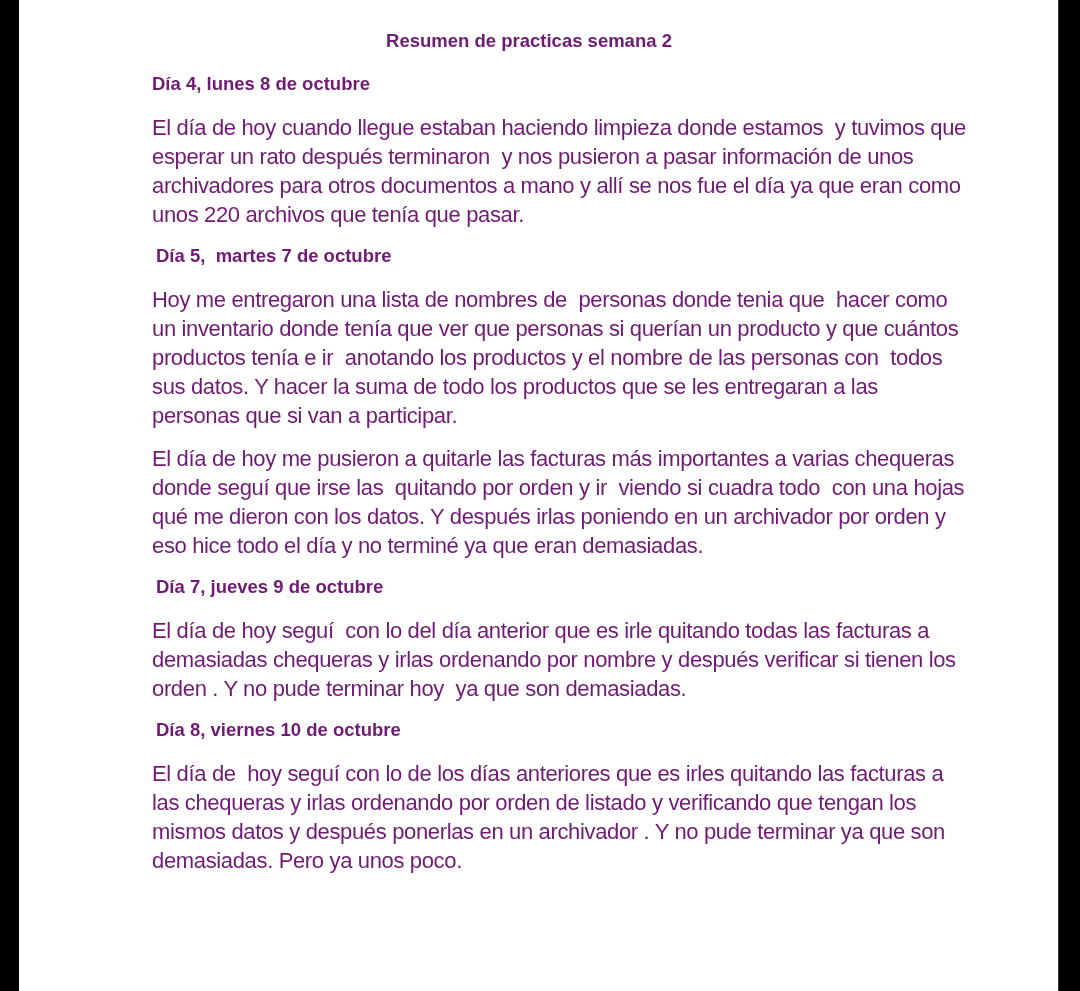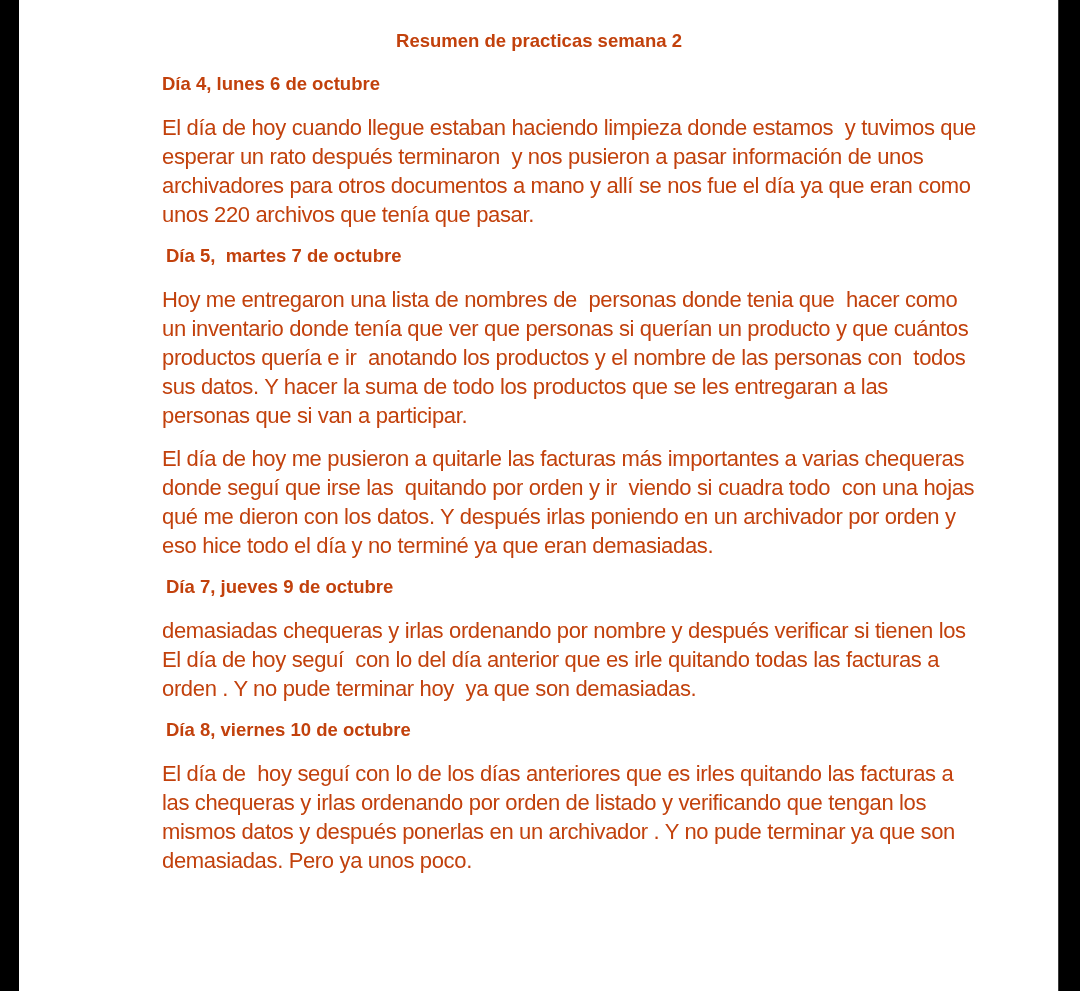--- a/index.html
+++ b/index.html
@@ -18,25 +18,25 @@
       left: 19px;
       top: 0;
       width: 1040px;
       height: 991px;
       background: #fff;
       border-right: 1px solid #3a3a3a;
       box-sizing: border-box;
     }
     .content {
       position: absolute;
-      left: 143px;
+      left: 133px;
       top: 28px;
       width: 770px;
       font-family: "Liberation Sans", sans-serif;
-      color: #c2410c;
+      color: #701a75;
     }
     .doc-title {
       text-align: center;
       font-weight: bold;
       font-size: 18.5px;
       line-height: 26px;
       margin: 0 0 17px 0;
       padding-right: 16px;
     }
     .day-heading {
@@ -61,54 +61,54 @@
     }
   </style>
 </head>
 <body>
 
 <div class="page">
   <div class="content">
     <h1 class="doc-title">Resumen de practicas semana 2</h1>
 
     <section>
-      <h2 class="day-heading">Día 4, lunes 6 de octubre</h2>
+      <h2 class="day-heading">Día 4, lunes 8 de octubre</h2>
       <p class="day-body">
         <span class="line">El día de hoy cuando llegue estaban haciendo limpieza donde estamos  y tuvimos que</span>
         <span class="line">esperar un rato después terminaron  y nos pusieron a pasar información de unos</span>
         <span class="line">archivadores para otros documentos a mano y allí se nos fue el día ya que eran como</span>
         <span class="line">unos 220 archivos que tenía que pasar.</span>
       </p>
     </section>
 
     <section>
       <h2 class="day-heading indented">Día 5,  martes 7 de octubre</h2>
       <p class="day-body">
         <span class="line">Hoy me entregaron una lista de nombres de  personas donde tenia que  hacer como</span>
         <span class="line">un inventario donde tenía que ver que personas si querían un producto y que cuántos</span>
-        <span class="line">productos quería e ir  anotando los productos y el nombre de las personas con  todos</span>
+        <span class="line">productos tenía e ir  anotando los productos y el nombre de las personas con  todos</span>
         <span class="line">sus datos. Y hacer la suma de todo los productos que se les entregaran a las</span>
         <span class="line">personas que si van a participar.</span>
       </p>
     </section>
 
     <section>
       <p class="day-body">
         <span class="line">El día de hoy me pusieron a quitarle las facturas más importantes a varias chequeras</span>
         <span class="line">donde seguí que irse las  quitando por orden y ir  viendo si cuadra todo  con una hojas</span>
         <span class="line">qué me dieron con los datos. Y después irlas poniendo en un archivador por orden y</span>
         <span class="line">eso hice todo el día y no terminé ya que eran demasiadas.</span>
       </p>
     </section>
 
     <section>
       <h2 class="day-heading indented">Día 7, jueves 9 de octubre</h2>
       <p class="day-body">
+        <span class="line">El día de hoy seguí  con lo del día anterior que es irle quitando todas las facturas a</span>
         <span class="line">demasiadas chequeras y irlas ordenando por nombre y después verificar si tienen los</span>
-        <span class="line">El día de hoy seguí  con lo del día anterior que es irle quitando todas las facturas a</span>
         <span class="line">orden . Y no pude terminar hoy  ya que son demasiadas.</span>
       </p>
     </section>
 
     <section>
       <h2 class="day-heading indented">Día 8, viernes 10 de octubre</h2>
       <p class="day-body">
         <span class="line">El día de  hoy seguí con lo de los días anteriores que es irles quitando las facturas a</span>
         <span class="line">las chequeras y irlas ordenando por orden de listado y verificando que tengan los</span>
         <span class="line">mismos datos y después ponerlas en un archivador . Y no pude terminar ya que son</span>

